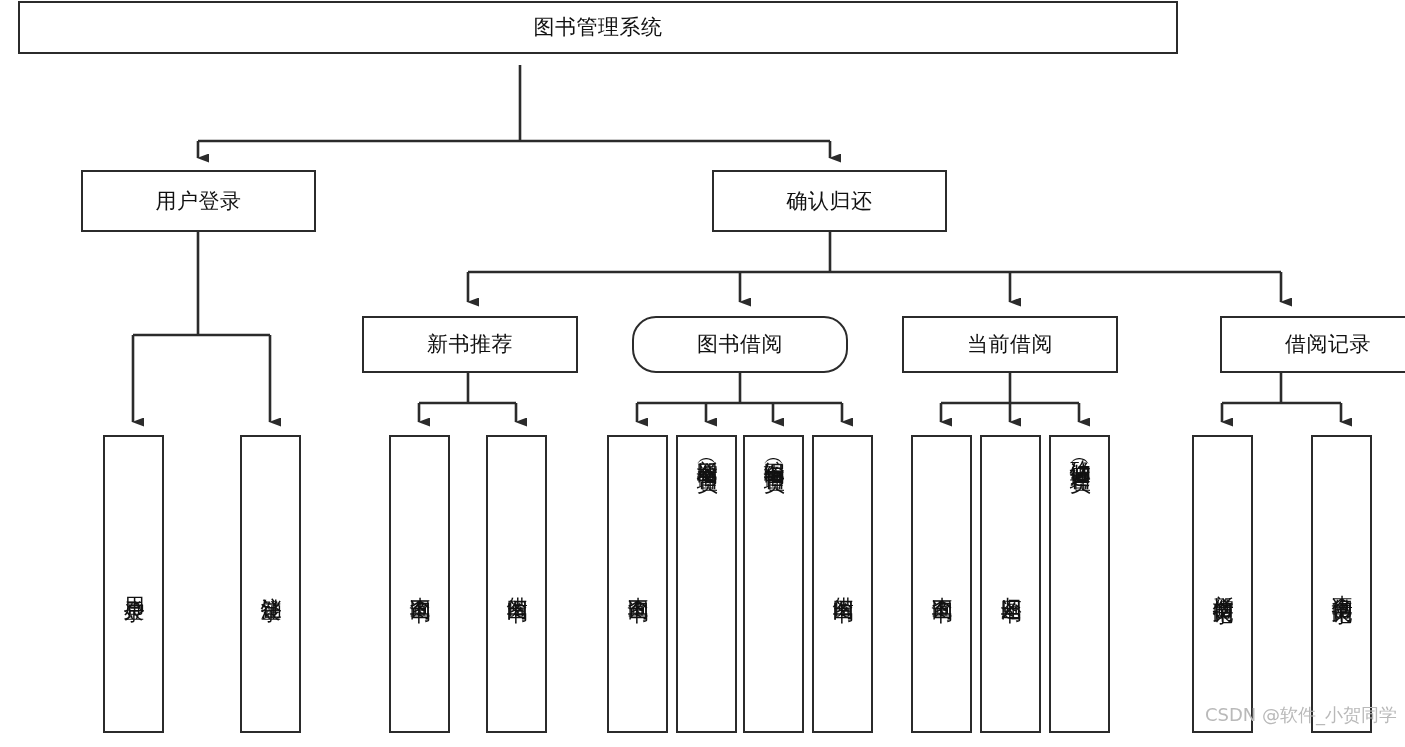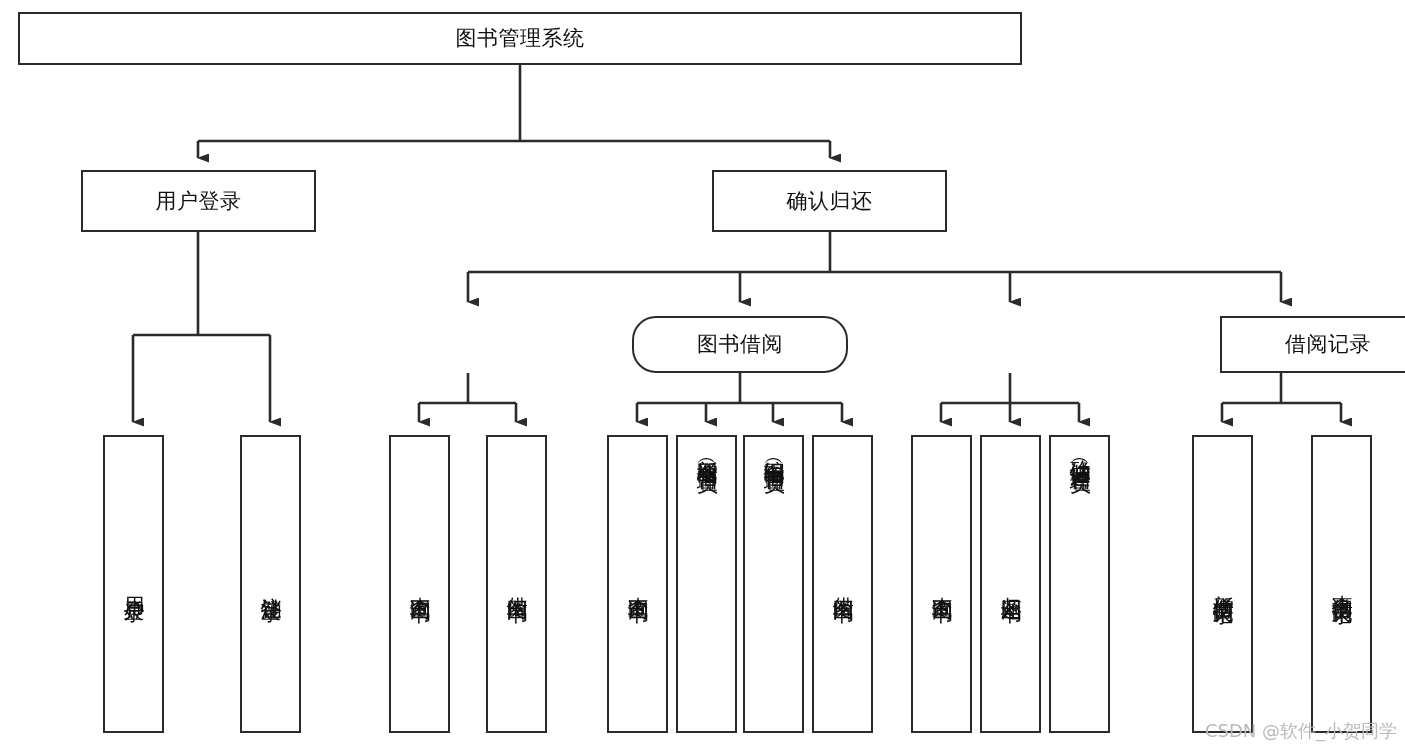--- a/index.html
+++ b/index.html
@@ -56,21 +56,21 @@
     writing-mode: vertical-rl;
     text-orientation: upright;
     font-size: 21px;
     line-height: 1.32;
     letter-spacing: 2px;
     white-space: normal;
   }
   #watermark {
     position: absolute;
     right: 8px;
-    bottom: 4px;
+    bottom: 20px;
     font-size: 18px;
     color: #b9b9b9;
     z-index: 5;
     white-space: nowrap;
     pointer-events: none;
     text-align: right;
   }
 </style>
 </head>
 <body>
@@ -120,34 +120,40 @@
       <path d="M1010,403 L1010,422" marker-end="url(#arw)"></path>
       <path d="M1079,403 L1079,422" marker-end="url(#arw)"></path>
 
       <path d="M1281,373 L1281,403"></path>
       <path d="M1222,403 L1341,403"></path>
       <path d="M1222,403 L1222,422" marker-end="url(#arw)"></path>
       <path d="M1341,403 L1341,422" marker-end="url(#arw)"></path>
     </g>
   </svg>
 
-  <div class="node" style="left:18px; top:12px; width:1004px; height:53px;">
+  <div class="node" style="left:18px; top:1px; width:1160px; height:53px;">
     <span class="node-label">图书管理系统</span>
   </div>
 
   <div class="node" style="left:81px; top:170px; width:235px; height:62px;">
     <span class="node-label">用户登录</span>
   </div>
   <div class="node" style="left:712px; top:170px; width:235px; height:62px;">
     <span class="node-label">确认归还</span>
   </div>
 
+  <div class="node" style="left:362px; top:316px; width:216px; height:57px;">
+    <span class="node-label">新书推荐</span>
+  </div>
   <div class="node" style="left:632px; top:316px; width:216px; height:57px;border-radius:24px;">
     <span class="node-label">图书借阅</span>
   </div>
+  <div class="node" style="left:902px; top:316px; width:216px; height:57px;">
+    <span class="node-label">当前借阅</span>
+  </div>
   <div class="node" style="left:1172px; top:316px; width:216px; height:57px;margin-left:48px;">
     <span class="node-label">借阅记录</span>
   </div>
 
   <div class="node vertical centered" style="left:103px; top:435px; width:61px; height:298px;">
     <span class="node-label">用户登录</span>
   </div>
   <div class="node vertical centered" style="left:240px; top:435px; width:61px; height:298px;">
     <span class="node-label">注销登录</span>
   </div>

